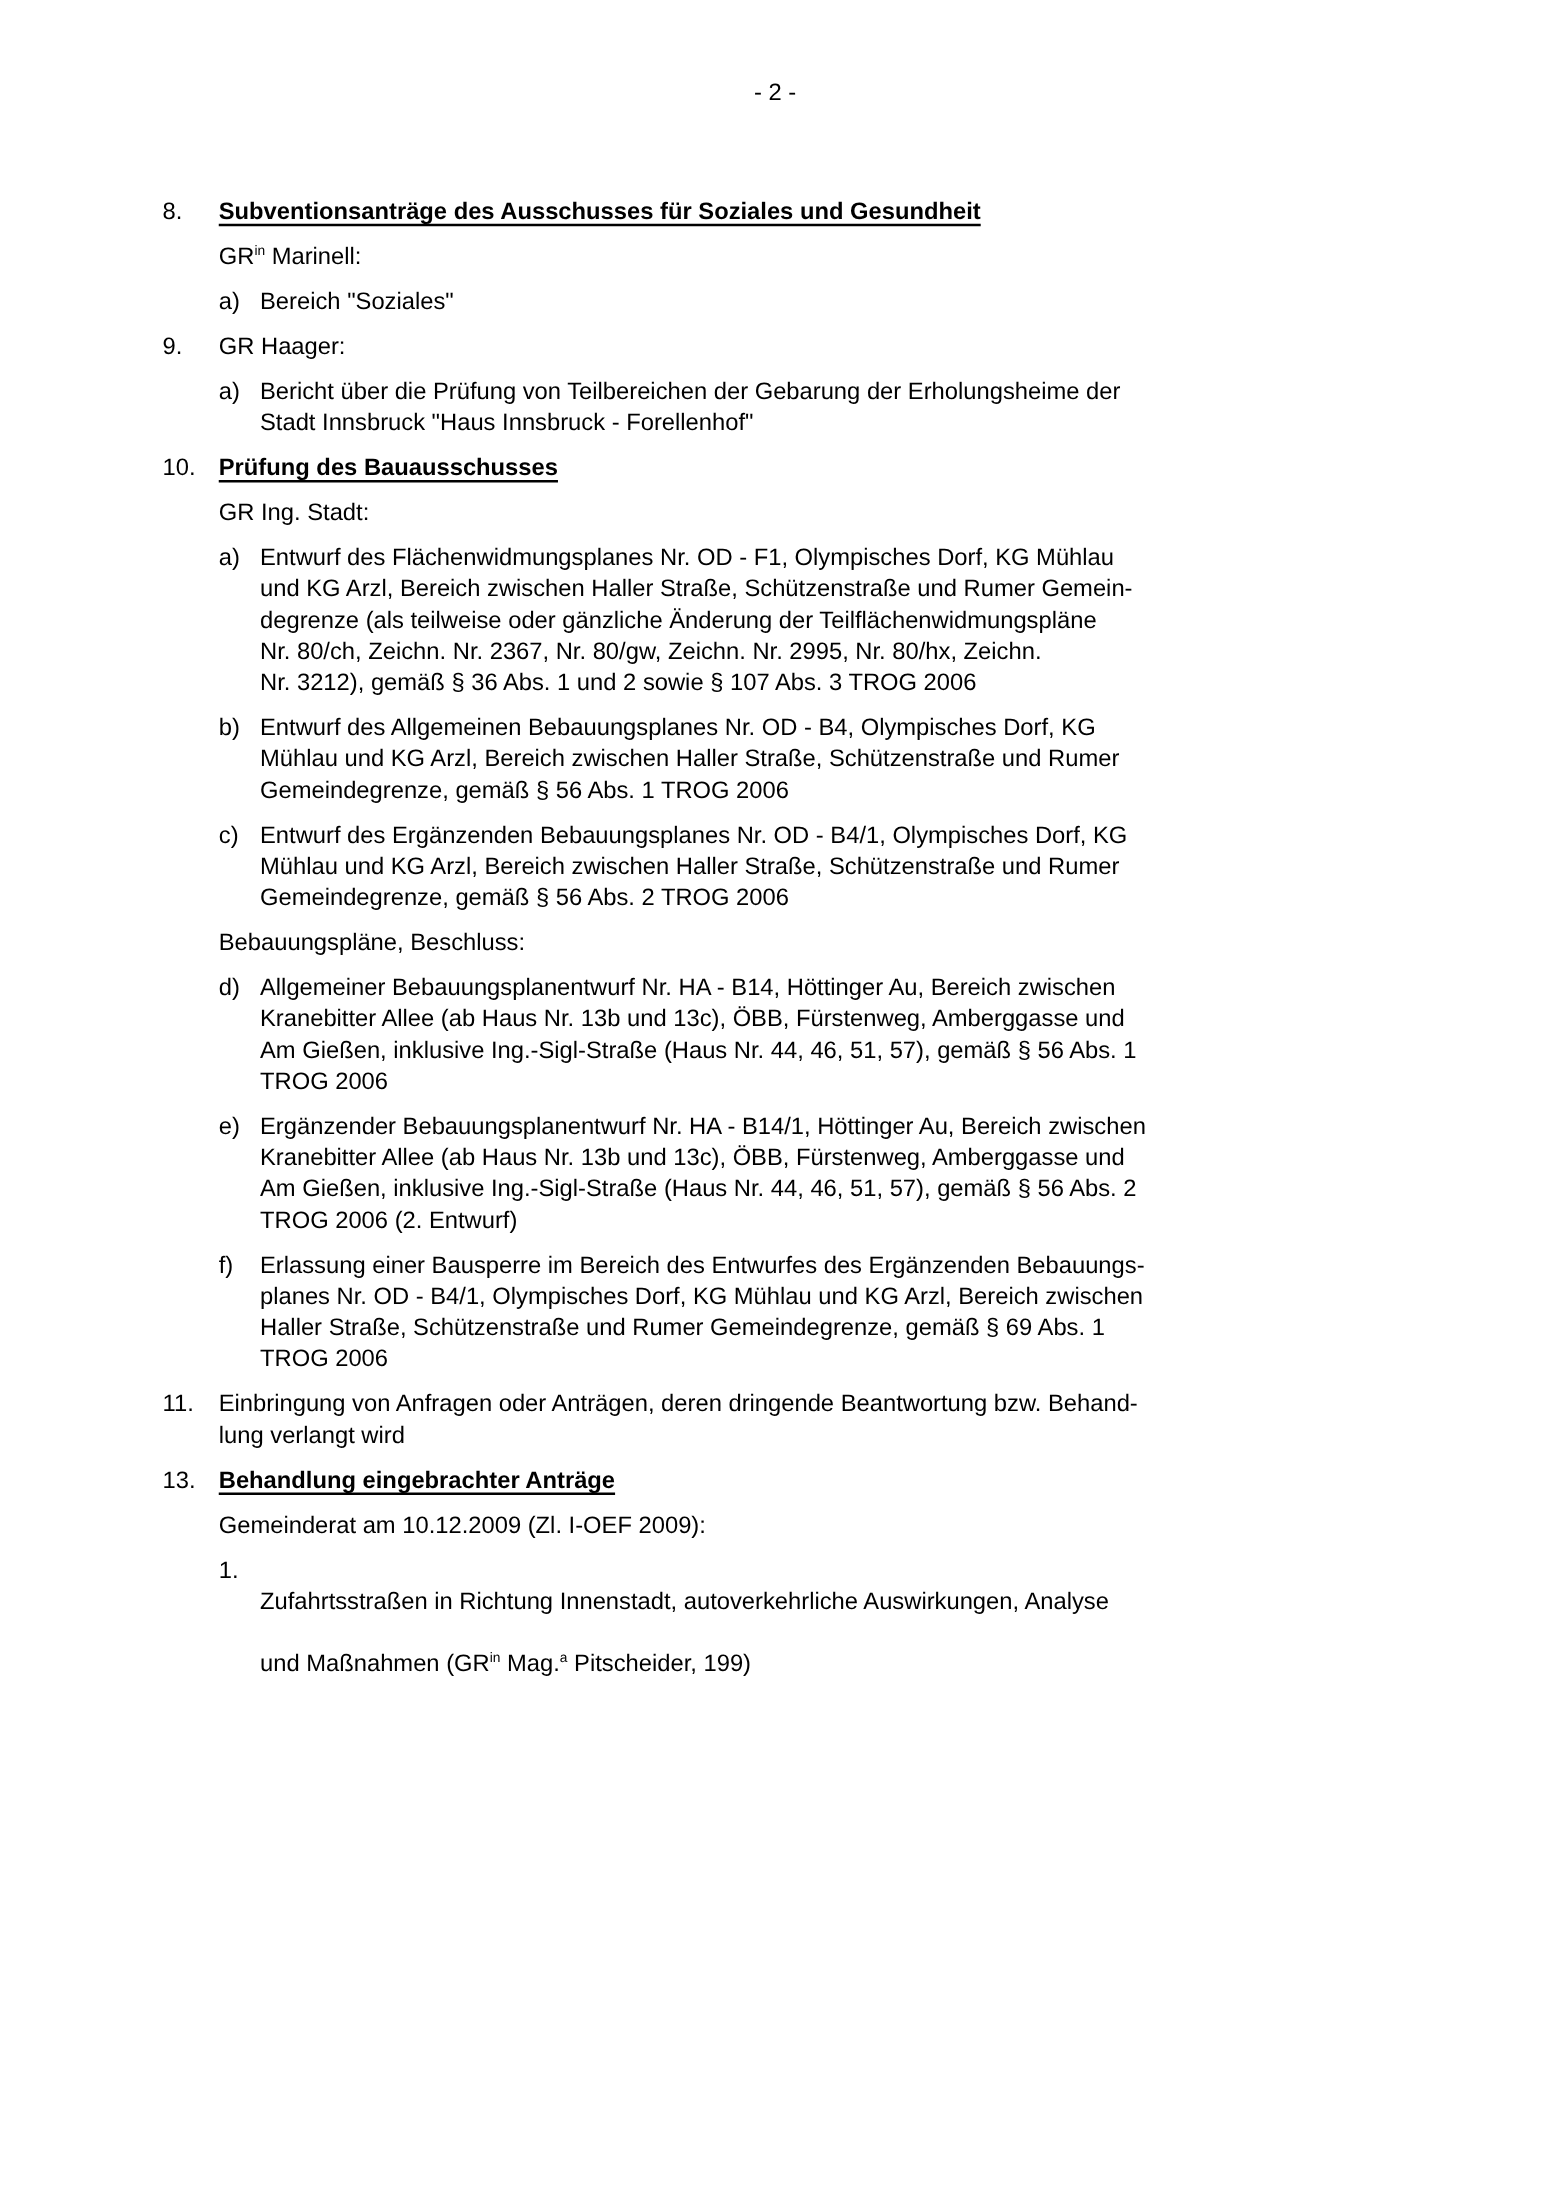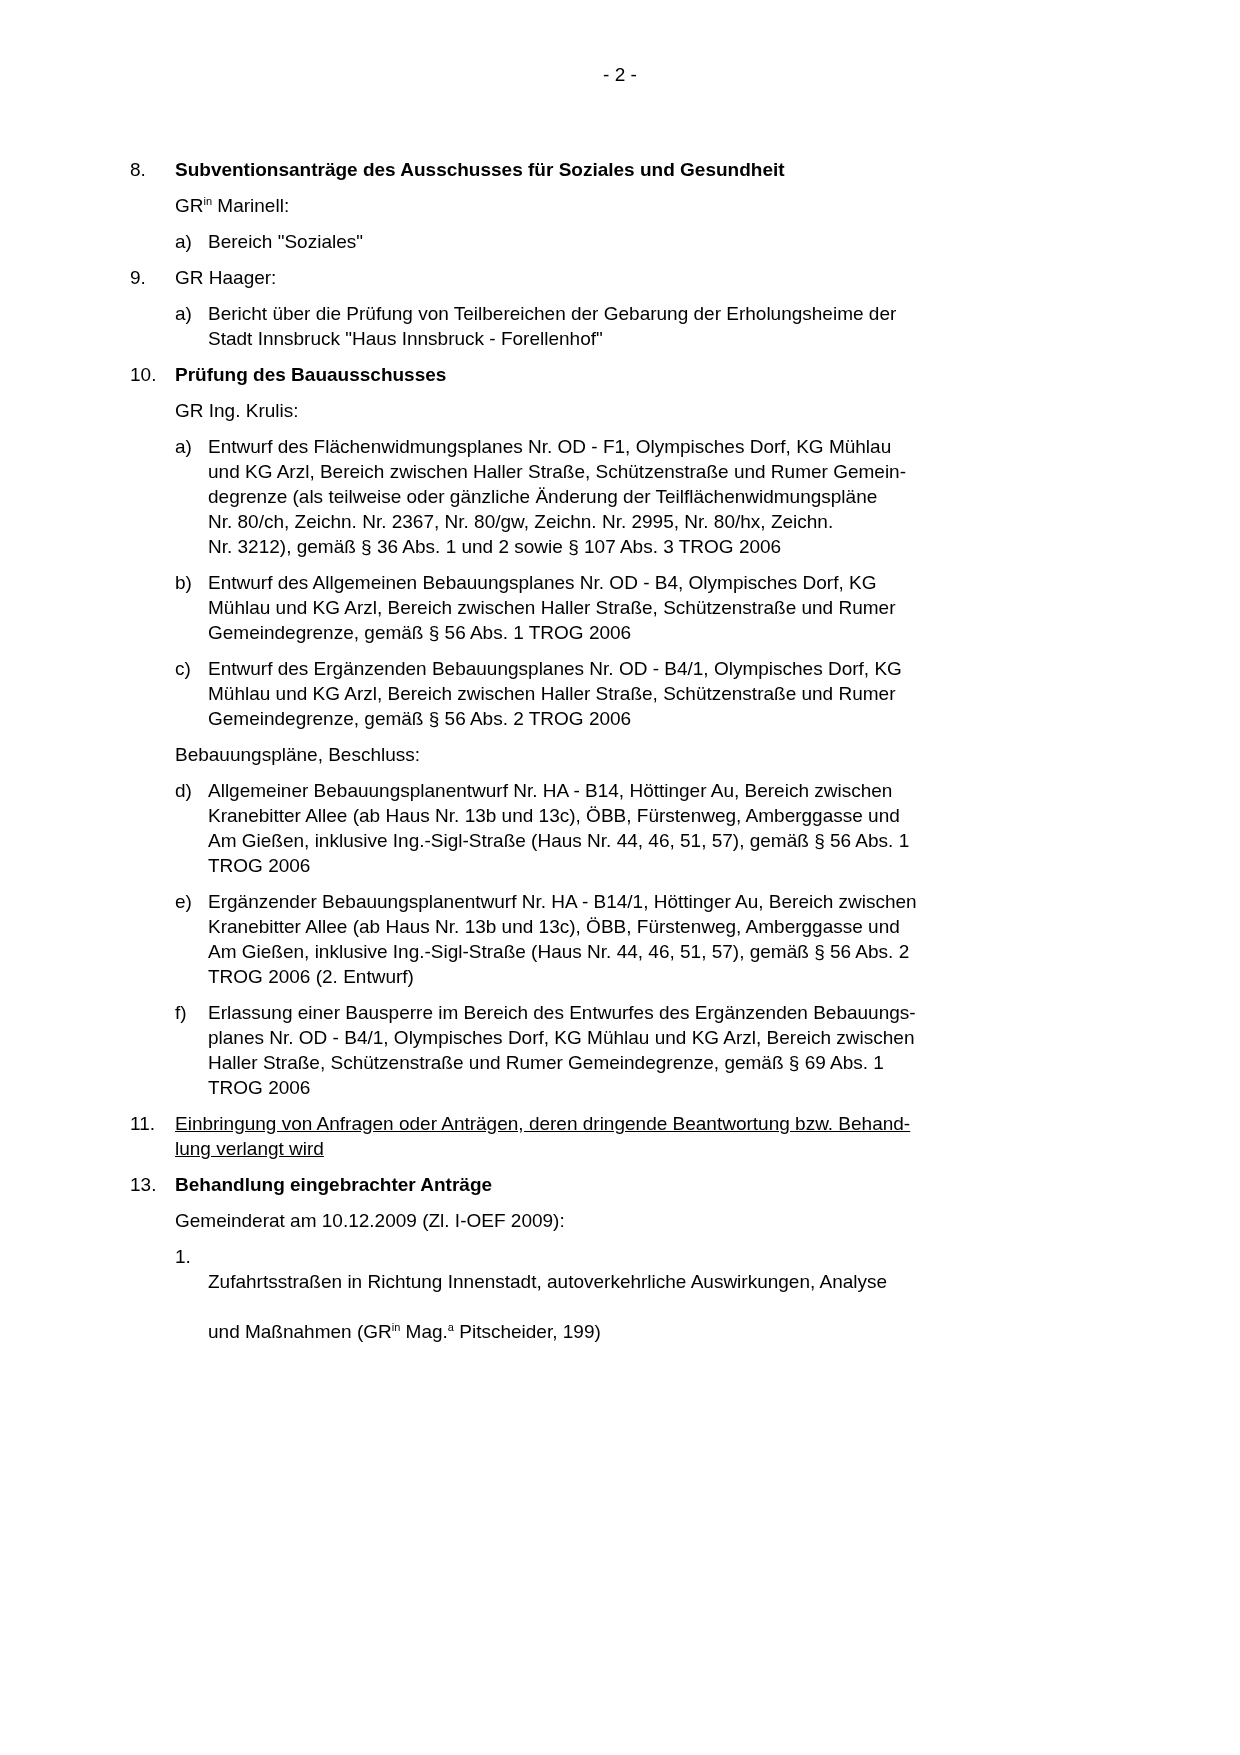--- a/index.html
+++ b/index.html
@@ -31,28 +31,29 @@
     width: 45px;
     flex: none;
   }
   .body {
     flex: 1;
     min-width: 0;
   }
   .block { margin: 0 0 11px 0; }
   .title {
     font-weight: bold;
+    text-decoration: underline;
     text-decoration-thickness: 2px;
     text-underline-offset: 4px;
   }
   .bold { font-weight: normal; }
   .sub { display: flex; align-items: flex-start; }
   .sub-label { width: 33px; flex: none; }
   .sub-text { flex: 1; min-width: 0; white-space: pre-line; }
-  .text { white-space: pre-line; text-decoration: underline; }
+  .text { white-space: pre-line; }
   sup {
     font-size: 0.58em;
     line-height: 0;
     vertical-align: super;
   }
 </style>
 </head>
 <body>
 
 <div class="page">
@@ -82,21 +83,21 @@
           <div class="sub-text">Bericht über die Prüfung von Teilbereichen der Gebarung der Erholungsheime der
 Stadt Innsbruck "Haus Innsbruck - Forellenhof"</div>
         </div>
       </div>
     </div>
 
     <div class="item">
       <div class="num">10.</div>
       <div class="body">
         <div class="block title">Prüfung des Bauausschusses</div>
-        <div class="block bold">GR Ing. Krulis:</div>
+        <div class="block bold">GR Ing. Stadt:</div>
 
         <div class="block sub">
           <div class="sub-label">a)</div>
           <div class="sub-text">Entwurf des Flächenwidmungsplanes Nr. OD - F1, Olympisches Dorf, KG Mühlau
 und KG Arzl, Bereich zwischen Haller Straße, Schützenstraße und Rumer Gemein-
 degrenze (als teilweise oder gänzliche Änderung der Teilflächenwidmungspläne
 Nr. 80/ch, Zeichn. Nr. 2367, Nr. 80/gw, Zeichn. Nr. 2995, Nr. 80/hx, Zeichn.
 Nr. 3212), gemäß § 36 Abs. 1 und 2 sowie § 107 Abs. 3 TROG 2006</div>
         </div>
 

